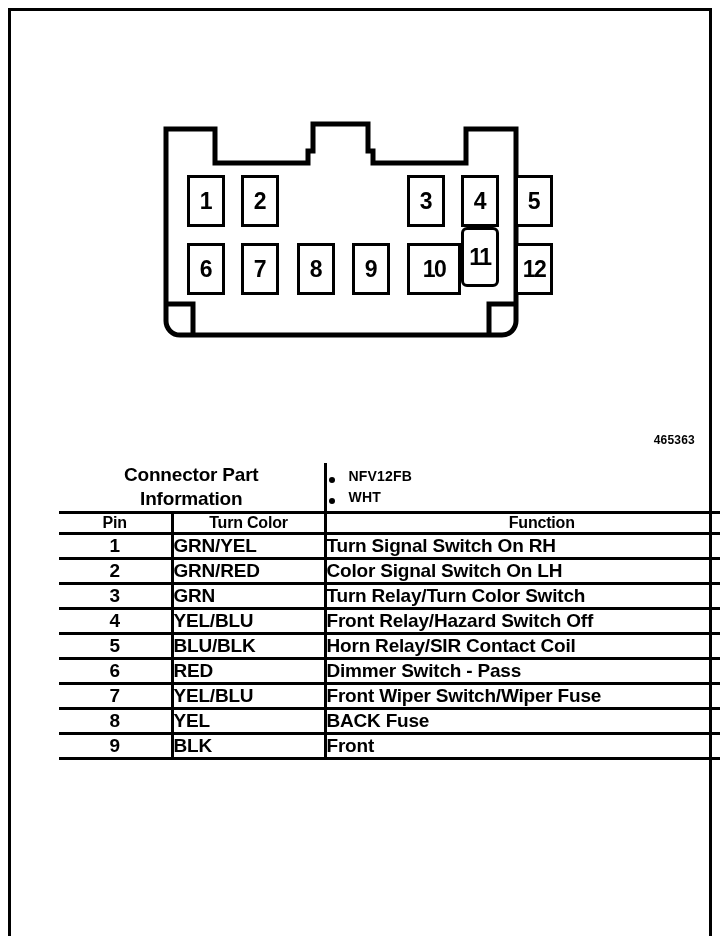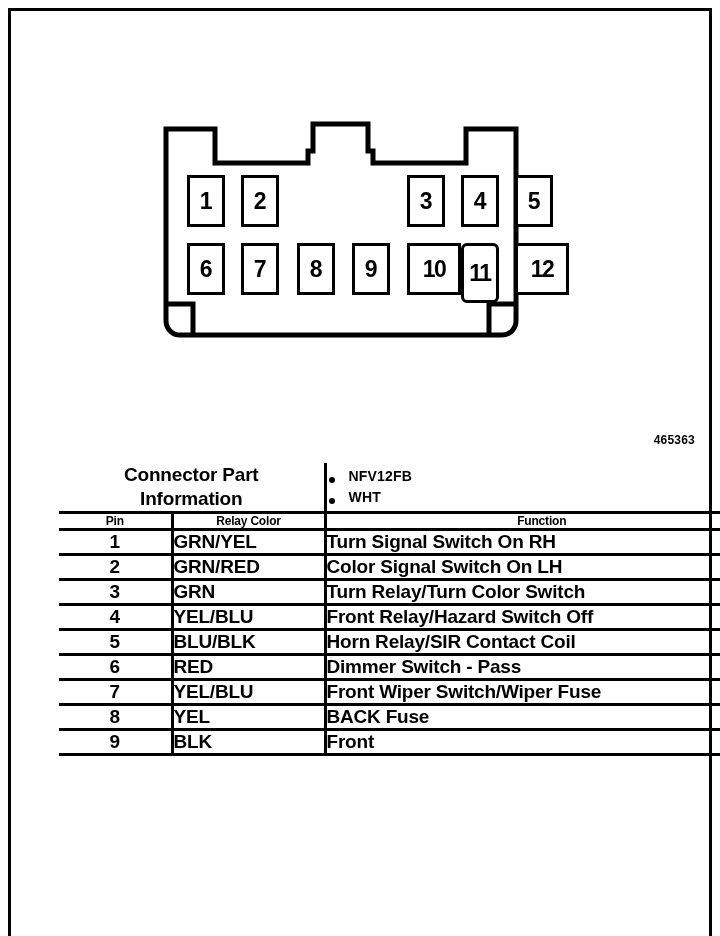--- a/index.html
+++ b/index.html
@@ -125,21 +125,21 @@
     top: 11px;
     width: 6px;
     height: 6px;
     background: #000;
     border-radius: 50%;
   }
 
   
   .col-head {
     text-align: center;
-    font-size: 12px;
+    font-size: 16px;
     padding: 7px 4px 8px;
     letter-spacing: -0.2px;
   }
 
   
   .cell-pin {
     text-align: center;
     font-size: 19px;
     padding: 6px 4px 7px;
     font-weight: normal;
@@ -201,22 +201,22 @@
     <div class="pin-box" style="left:230px;  top:164px; width:38px; height:52px;">2</div>
     <div class="pin-box" style="left:396px;  top:164px; width:38px; height:52px;">3</div>
     <div class="pin-box" style="left:450px;  top:164px; width:38px; height:52px;">4</div>
     <div class="pin-box" style="left:504px;  top:164px; width:38px; height:52px;">5</div>
 
     <div class="pin-box" style="left:176px; top:232px; width:38px; height:52px;">6</div>
     <div class="pin-box" style="left:230px; top:232px; width:38px; height:52px;">7</div>
     <div class="pin-box" style="left:286px; top:232px; width:38px; height:52px;">8</div>
     <div class="pin-box" style="left:341px; top:232px; width:38px; height:52px;">9</div>
     <div class="pin-box wide" style="left:396px; top:232px; width:54px; height:52px;">10</div>
-    <div class="pin-box wide" style="left:450px; top:232px; width:38px; height:60px;border-radius:6px;">11</div>
-    <div class="pin-box wide" style="left:504px; top:232px; width:54px; height:52px;">12</div>
+    <div class="pin-box wide" style="left:450px; top:216px; width:38px; height:60px;border-radius:6px;">11</div>
+    <div class="pin-box wide" style="left:504px; top:232px; width:38px; height:52px;">12</div>
 
     <div id="part-number">465363</div>
   </div>
 
   <table id="info-table">
     <colgroup>
       <col class="c-pin">
       <col class="c-wire">
       <col class="c-func">
     </colgroup>
@@ -229,21 +229,21 @@
         <td class="cpi-values">
           <ul>
             <li>NFV12FB</li>
             <li>WHT</li>
           </ul>
         </td>
       </tr>
 
       <tr>
         <th class="col-head">Pin</th>
-        <th class="col-head">Relay Color</th>
+        <th class="col-head">Turn Color</th>
         <th class="col-head">Function</th>
       </tr>
 
       <tr>
         <td class="cell-pin">1</td>
         <td class="cell-wire">GRN/YEL</td>
         <td class="cell-func">Turn Signal Switch On RH</td>
       </tr>
       <tr>
         <td class="cell-pin">2</td>

